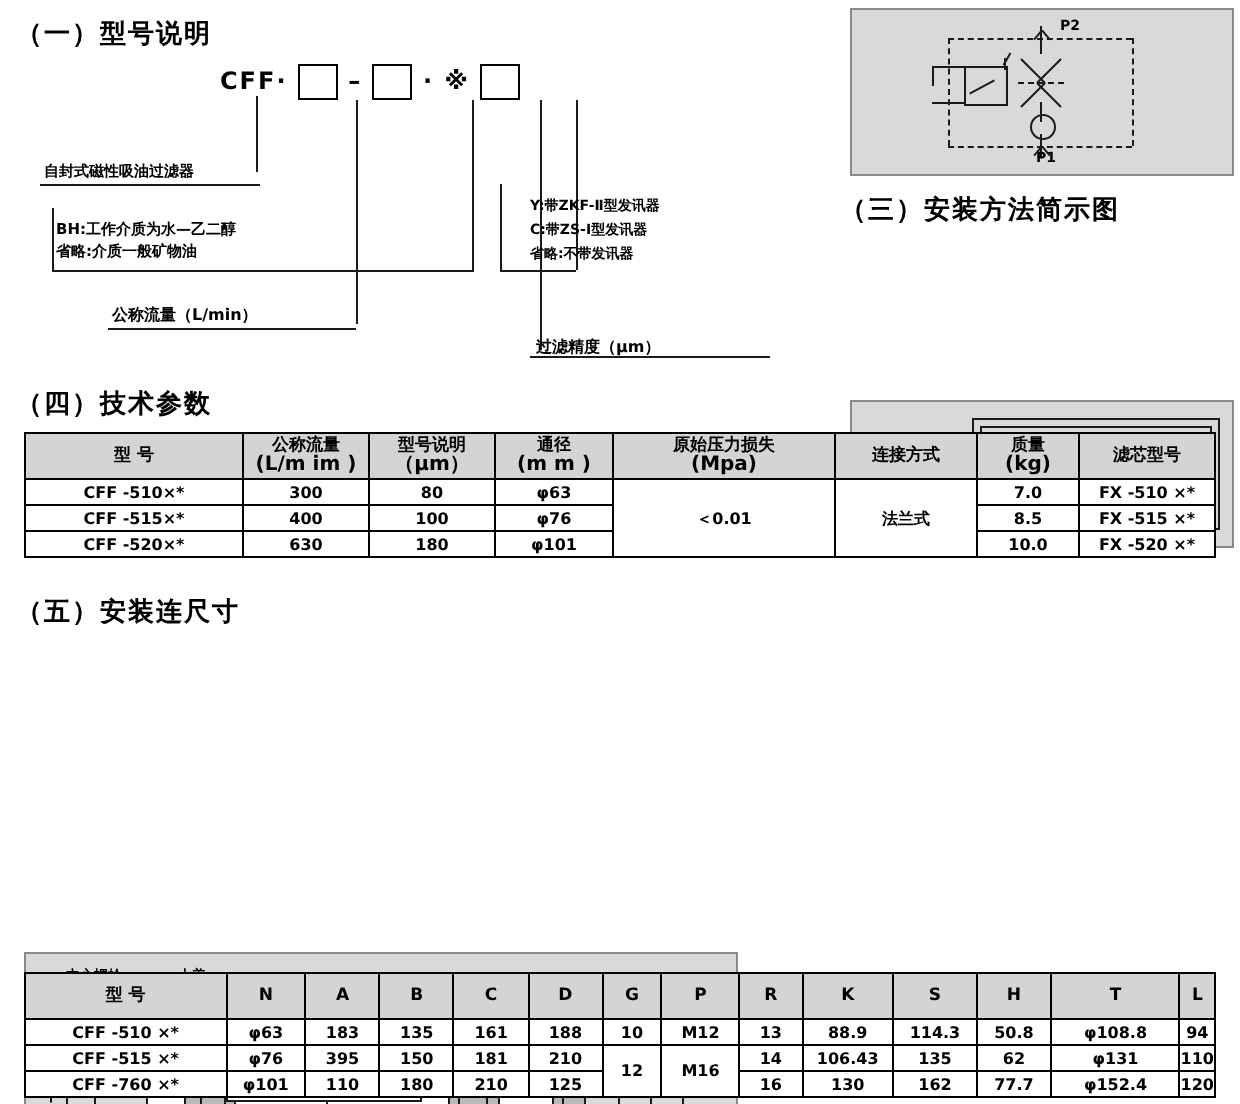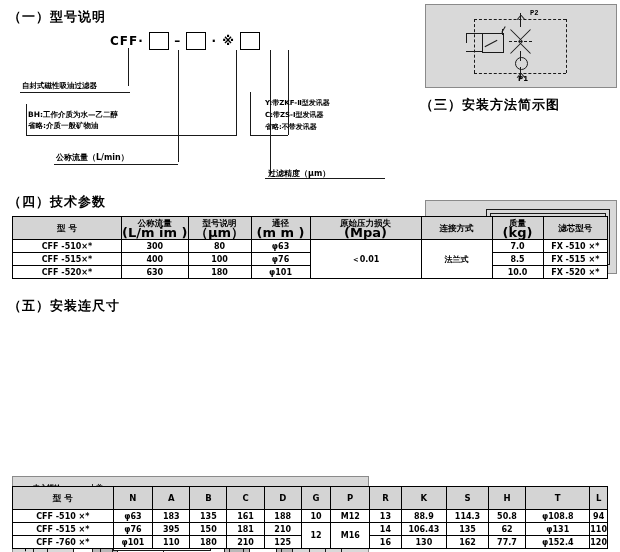--- a/index.html
+++ b/index.html
@@ -43,21 +43,21 @@
     font-weight:bold;
     white-space:nowrap;
   }
   table.dt thead th{
     background:#d4d4d4;
     height:22px;
     font-size:8.5px;
     line-height:10px;
   }
   table.dt tbody td{height:12px;background:#fff;}
-  .hdr-sub{font-size:13px;font-weight:bold;}
+  .hdr-sub{font-size:10px;font-weight:bold;}
 
   
   .panel{
     background:#d9d9d9;
     border:1px solid #8a8a8a;
     position:relative;
     overflow:hidden;
   }
   .lbl{position:absolute;font-size:7px;font-weight:bold;white-space:nowrap;}
 
@@ -140,21 +140,21 @@
   <div class="ln" style="left:94px;top:70px;width:6px;height:1px;transform:rotate(50deg);"></div>
 
   <div class="rect-o" style="left:56px;top:28px;width:20px;height:18px;"></div>
   <div class="ln" style="left:58px;top:38px;width:14px;height:1px;transform:rotate(-28deg);"></div>
   <div class="ln lnh" style="left:40px;top:28px;width:18px;"></div>
   <div class="ln lnv" style="left:40px;top:28px;height:10px;"></div>
   <div class="ln lnh" style="left:40px;top:46px;width:16px;"></div>
   <div class="ln lnv" style="left:76px;top:24px;height:6px;"></div>
   <div class="ln" style="left:74px;top:24px;width:7px;height:1px;transform:rotate(-60deg);"></div>
 
-  <span class="lbl" style="left:104px;top:4px;font-family:Liberation Mono, monospace;">P2</span>
+  <span class="lbl" style="left:104px;top:4px;">P2</span>
   <span class="lbl" style="left:92px;top:70px;">P1</span>
 </div>
 
 <div class="abs sec-title" style="left:420px;top:96px;">（三）安装方法简示图</div>
 
 <div class="abs panel" style="left:425px;top:116px;width:190px;height:72px;">
 
   <div class="rect-o" style="left:60px;top:8px;width:122px;height:54px;"></div>
   <div class="rect-o" style="left:64px;top:12px;width:114px;height:46px;"></div>
 

